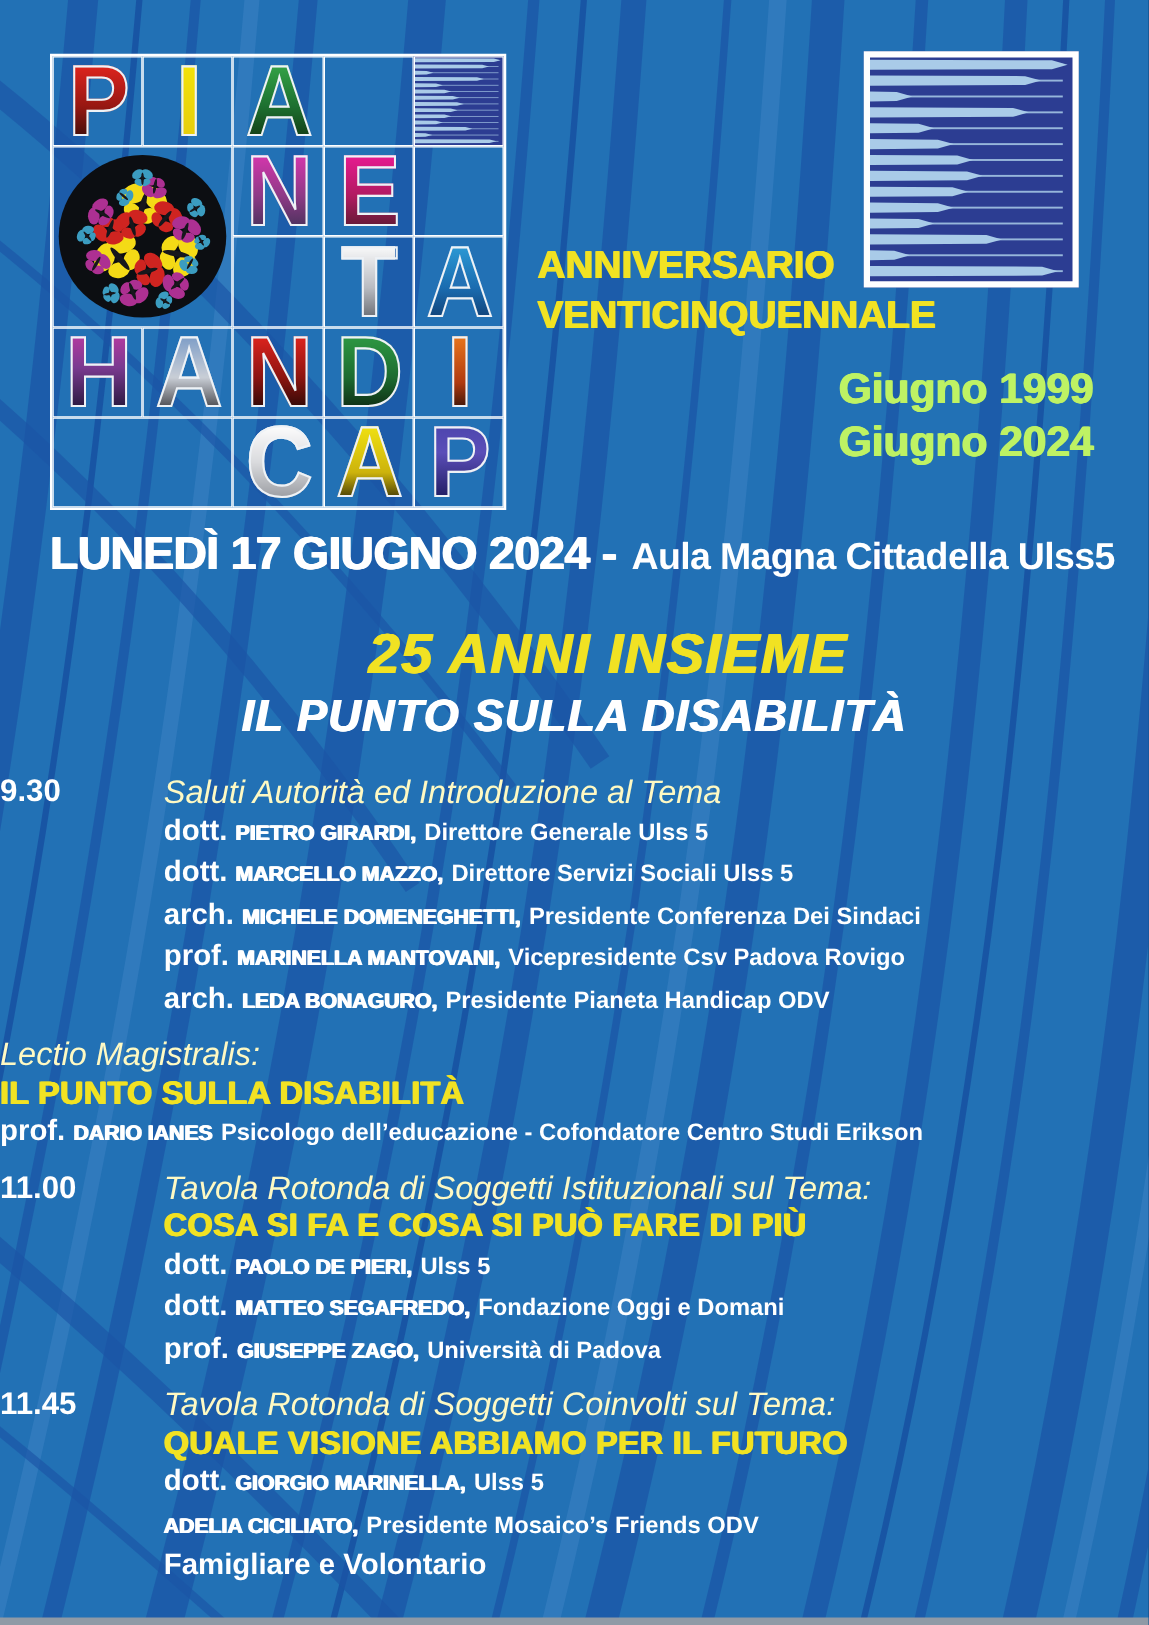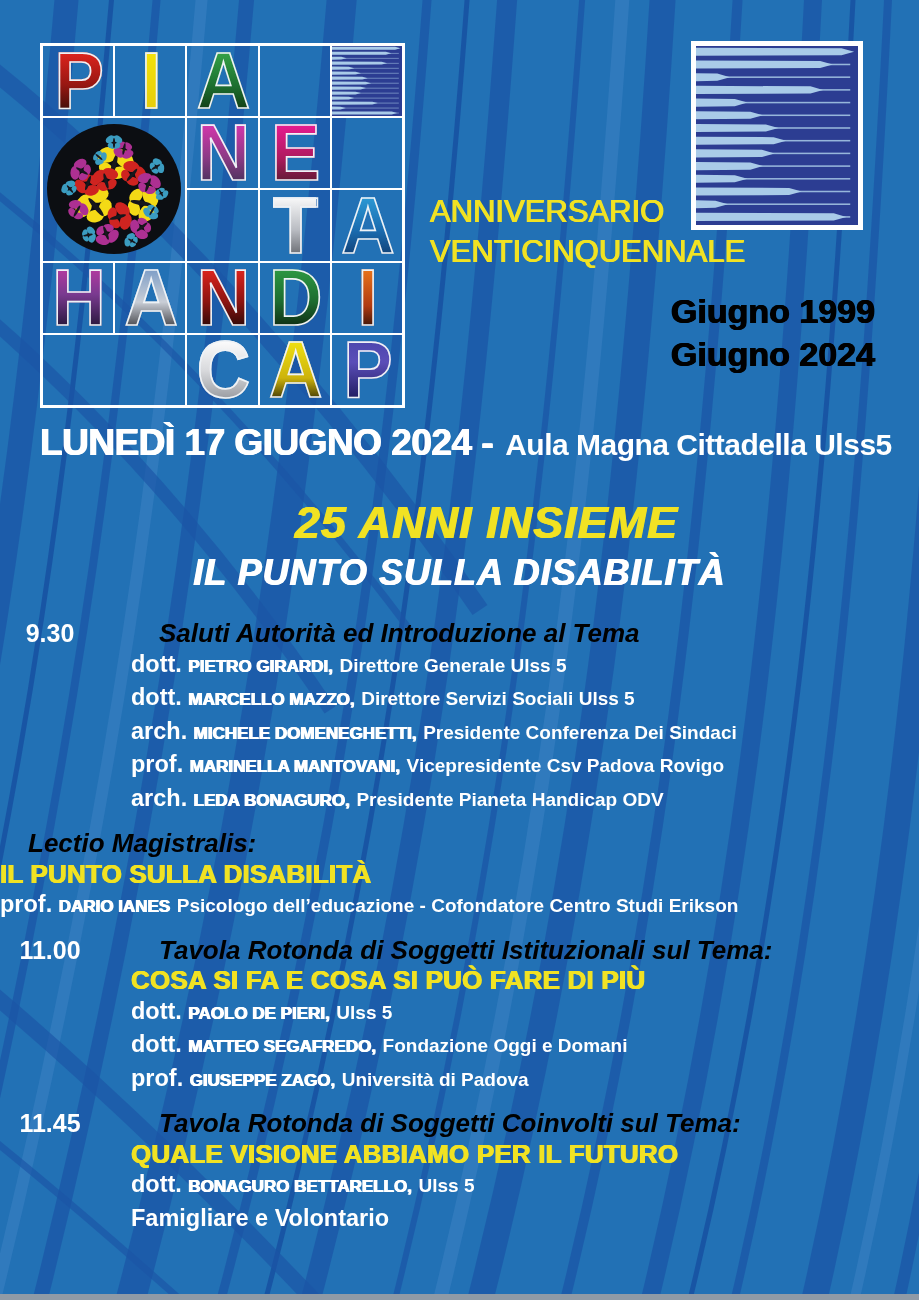--- a/index.html
+++ b/index.html
@@ -30,24 +30,24 @@
   
   .stripes-panel{
     position:absolute;left:691px;top:41px;width:172px;height:189px;
     background:#2c3d92;border:5px solid #fff;box-sizing:border-box;
   }
 
   
   .xb{text-shadow:0.6px 0 currentColor,-0.6px 0 currentColor;}
   .anniv{
     position:absolute;left:430px;top:192px;color:#f1e223;
-    font-size:31px;font-weight:400;line-height:40px;white-space:nowrap;
+    font-size:31px;font-weight:700;line-height:40px;white-space:nowrap;
   }
   .dates{
-    position:absolute;right:44px;top:290px;color:#000000;text-align:right;
+    position:absolute;right:44px;top:290px;color:#bef264;text-align:right;
     font-size:34px;font-weight:700;line-height:43px;white-space:nowrap;
   }
 
   
   .title-line{
     position:absolute;left:40px;top:422px;width:879px;white-space:nowrap;
     color:#fff;letter-spacing:-0.5px;
   }
   .title-date{font-size:37px;font-weight:700;}
   .title-venue{font-size:30px;font-weight:700;margin-left:8px;}
@@ -58,24 +58,24 @@
   .subtitle2{
     position:absolute;left:0;top:552px;width:919px;text-align:center;
     color:#fff;font-size:36px;font-weight:700;font-style:italic;letter-spacing:1px;
   }
 
   
   .schedule{position:absolute;left:0;top:618px;width:919px;}
   .session{display:flex;margin-bottom:12px;}
   .time{
     flex:none;width:131px;box-sizing:border-box;padding-right:31px;
-    text-align:center;color:#fff;font-size:25px;font-weight:700;line-height:30.5px;
+    text-align:left;color:#fff;font-size:25px;font-weight:700;line-height:30.5px;
   }
   .content{flex:1;min-width:0;}
-  .topic{color:#000000;font-size:26px;font-weight:700;font-style:italic;line-height:30.5px;margin-left:28px;}
+  .topic{color:#fef9c3;font-size:26px;font-weight:400;font-style:italic;line-height:30.5px;}
   .topic-caps{color:#f1e223;font-size:26px;font-weight:700;line-height:30.5px;letter-spacing:0.2px;}
   .speaker{color:#fff;font-size:23.5px;font-weight:700;line-height:30.5px;white-space:nowrap;}
   .sp-name{font-size:17px;}
   .sp-role{font-size:19px;}
   .concl .speaker{font-size:25px;}
   .concl-label{color:#e9e32d;font-style:italic;font-size:26px;}
   .concl-mid{font-size:25px;}
   .concl-name{font-size:25.5px;}
 
   .bottom-bar{position:absolute;left:0;bottom:0;width:919px;height:6px;background:#8f9aa6;}
@@ -347,22 +347,27 @@
       </div>
     </div>
 
     <div class="session">
       <div class="time">11.45</div>
       <div class="content">
         <div class="topic">Tavola Rotonda di Soggetti Coinvolti sul Tema:</div>
         <div class="topic-caps xb">QUALE VISIONE ABBIAMO PER IL FUTURO</div>
         <div class="speaker">
           <span class="sp-prefix">dott.</span>
-          <span class="sp-name xb">BONAGURO BETTARELLO,</span>
+          <span class="sp-name xb">GIORGIO MARINELLA,</span>
           <span class="sp-role">Ulss 5</span>
+        </div>
+        <div class="speaker">
+          <span class="sp-prefix"></span>
+          <span class="sp-name xb">ADELIA CICILIATO,</span>
+          <span class="sp-role">Presidente  Mosaico’s Friends ODV</span>
         </div>
         <div class="speaker">
           <span class="sp-prefix">Famigliare e Volontario</span>
           <span class="sp-name xb"></span>
           <span class="sp-role"></span>
         </div>
       </div>
     </div>
 
 

